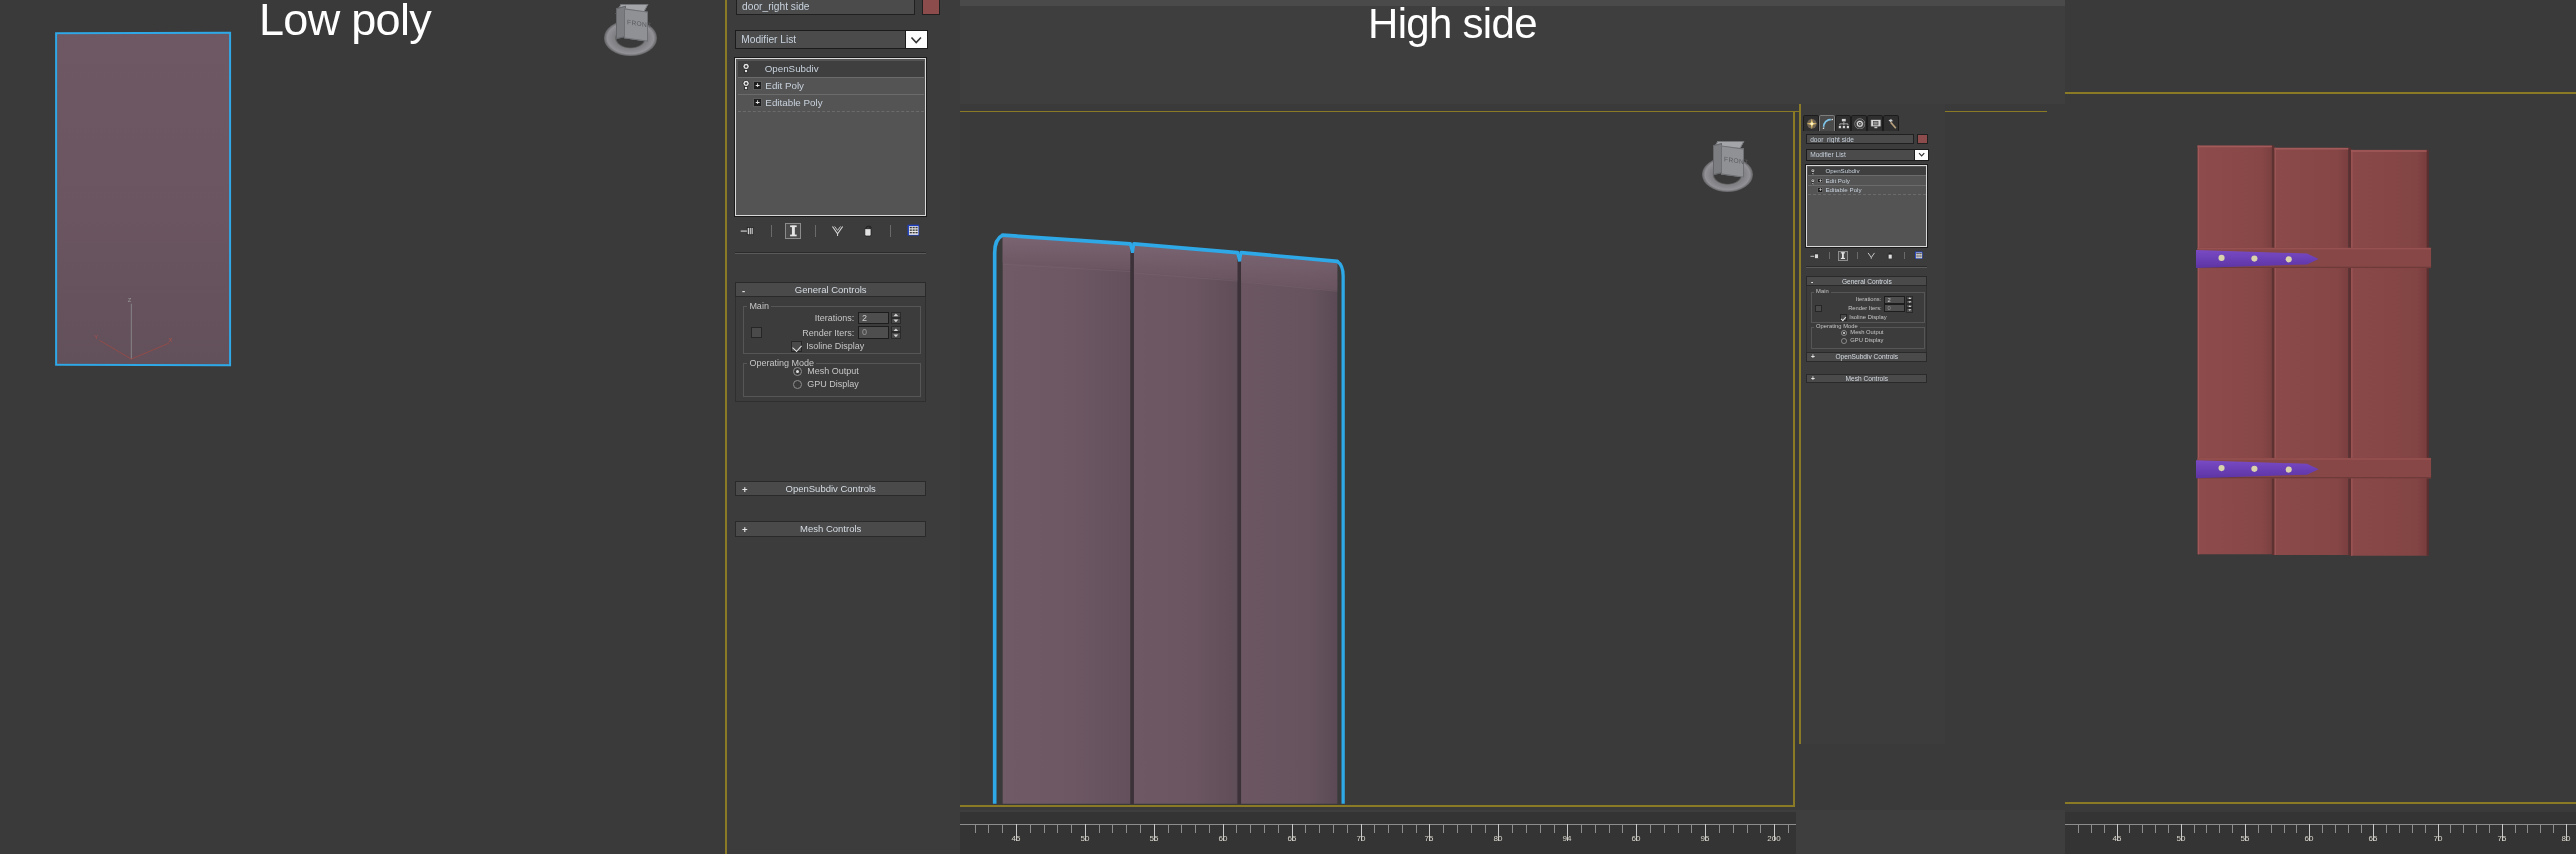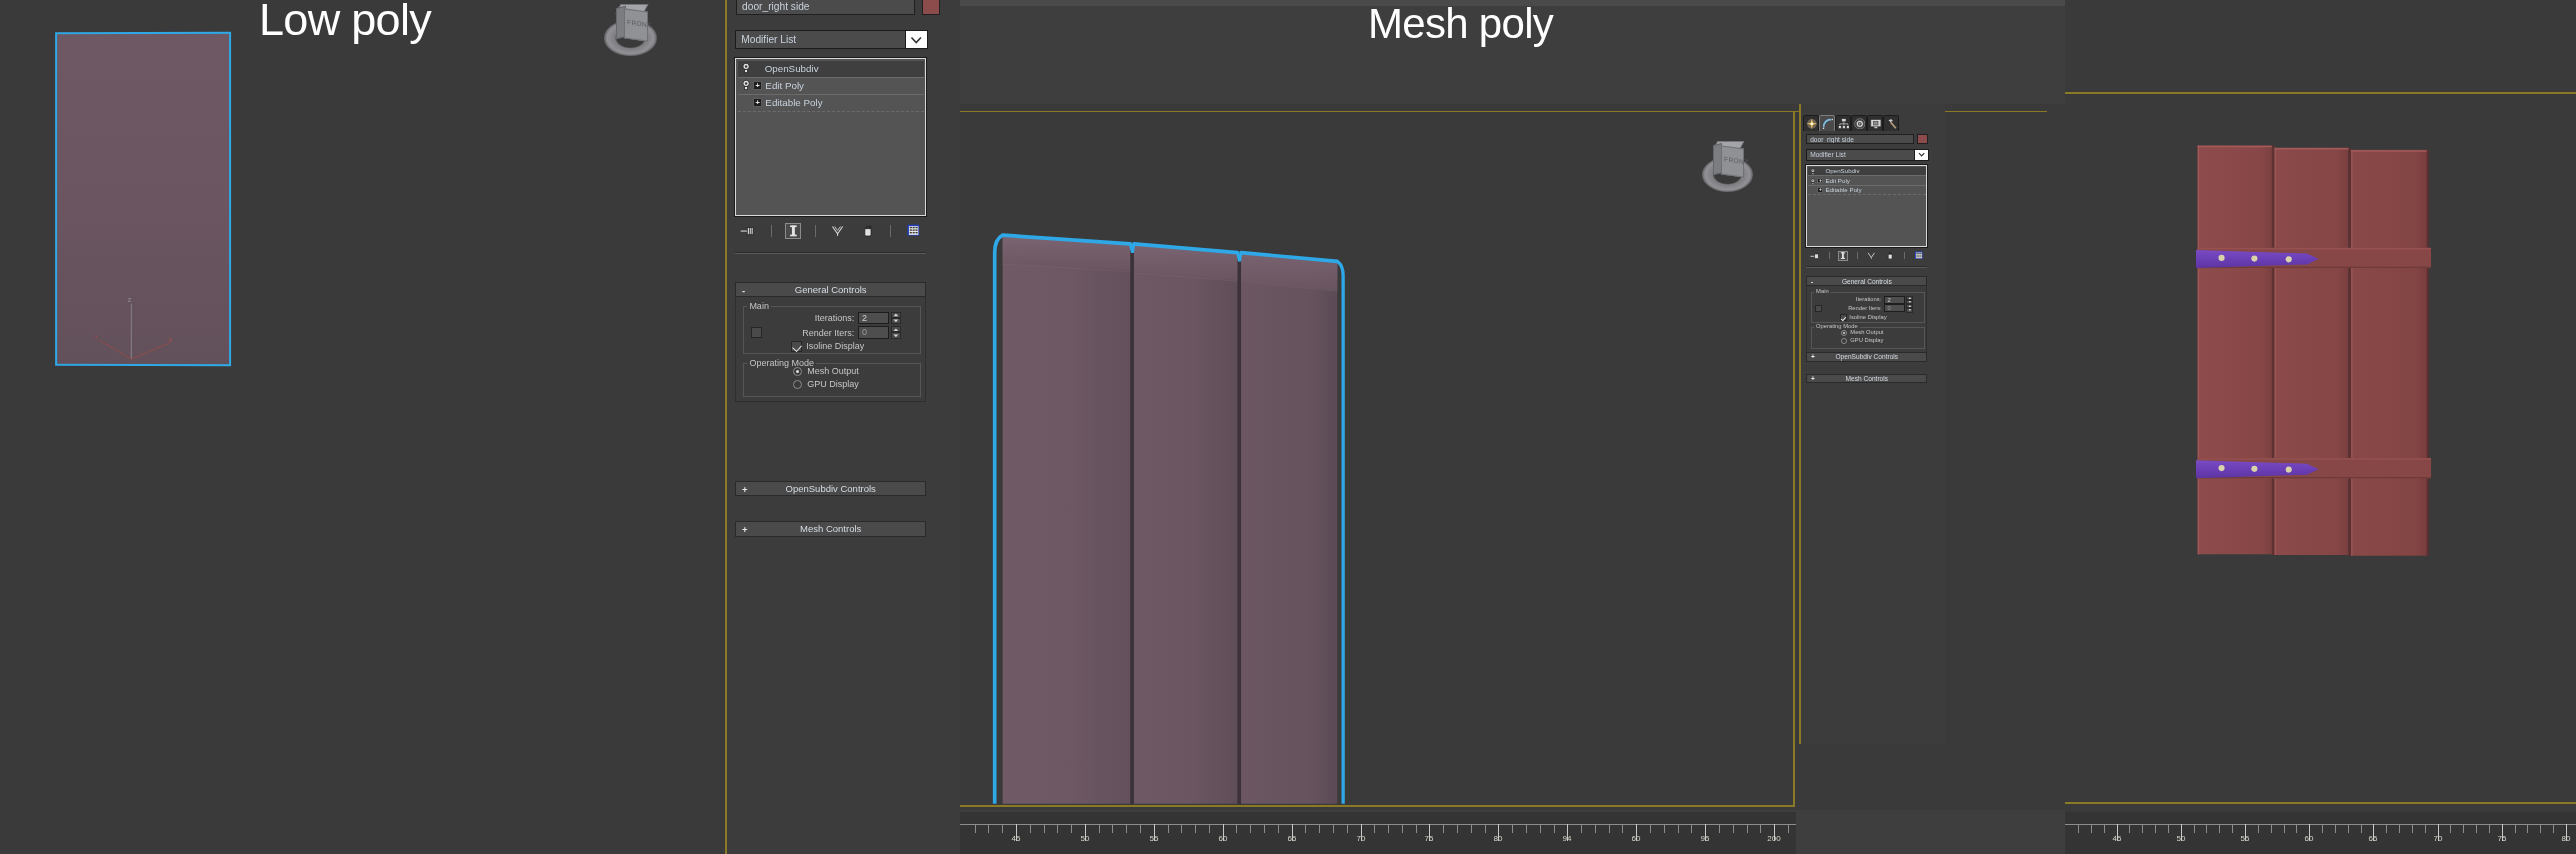--- a/index.html
+++ b/index.html
@@ -362,21 +362,21 @@
     <div class="rollout-collapsed" style="left:10.2px; top:506px; width:191px; height:15.3px; font-size:9.5px;">
       <span class="sign" style="left:5.8px; top:1.5px;">+</span>
       <span class="lbl">Mesh Controls</span>
     </div>
   </div>
 
   <div class="viewport" style="left:960px; top:0; width:1106px; height:854px; background:#3e3e3e;">
 
     <div style="position:absolute; left:0; top:0; width:100%; height:5.8px; background:#4a4a4a;"></div>
 
-    <div class="poster-title" id="title-high" style="left:408px; top:0px;">Mesh poly</div>
+    <div class="poster-title" id="title-high" style="left:408px; top:0px;">High side</div>
 
     <div class="viewport" style="left:0px; top:104px; width:1106px; height:706px; background:#3a3a3a;">
 
       <div class="vp-border-y" style="left:-729px; top:6.6px; width:1816px; height:1.5px;"></div>
       <div class="vp-border-y" style="left:0px; top:701px; width:834px; height:1.5px;"></div>
       <div class="vp-border-y" style="left:833px; top:6.6px; width:1.5px; height:696px;"></div>
 
       <div class="viewcube" style="left:742px; top:36px; width:51px; height:55px;">
         <div class="vc-ring"></div>
         <div class="vc-body" style="left:11px; top:1.5px; width:31px; height:36px;">

